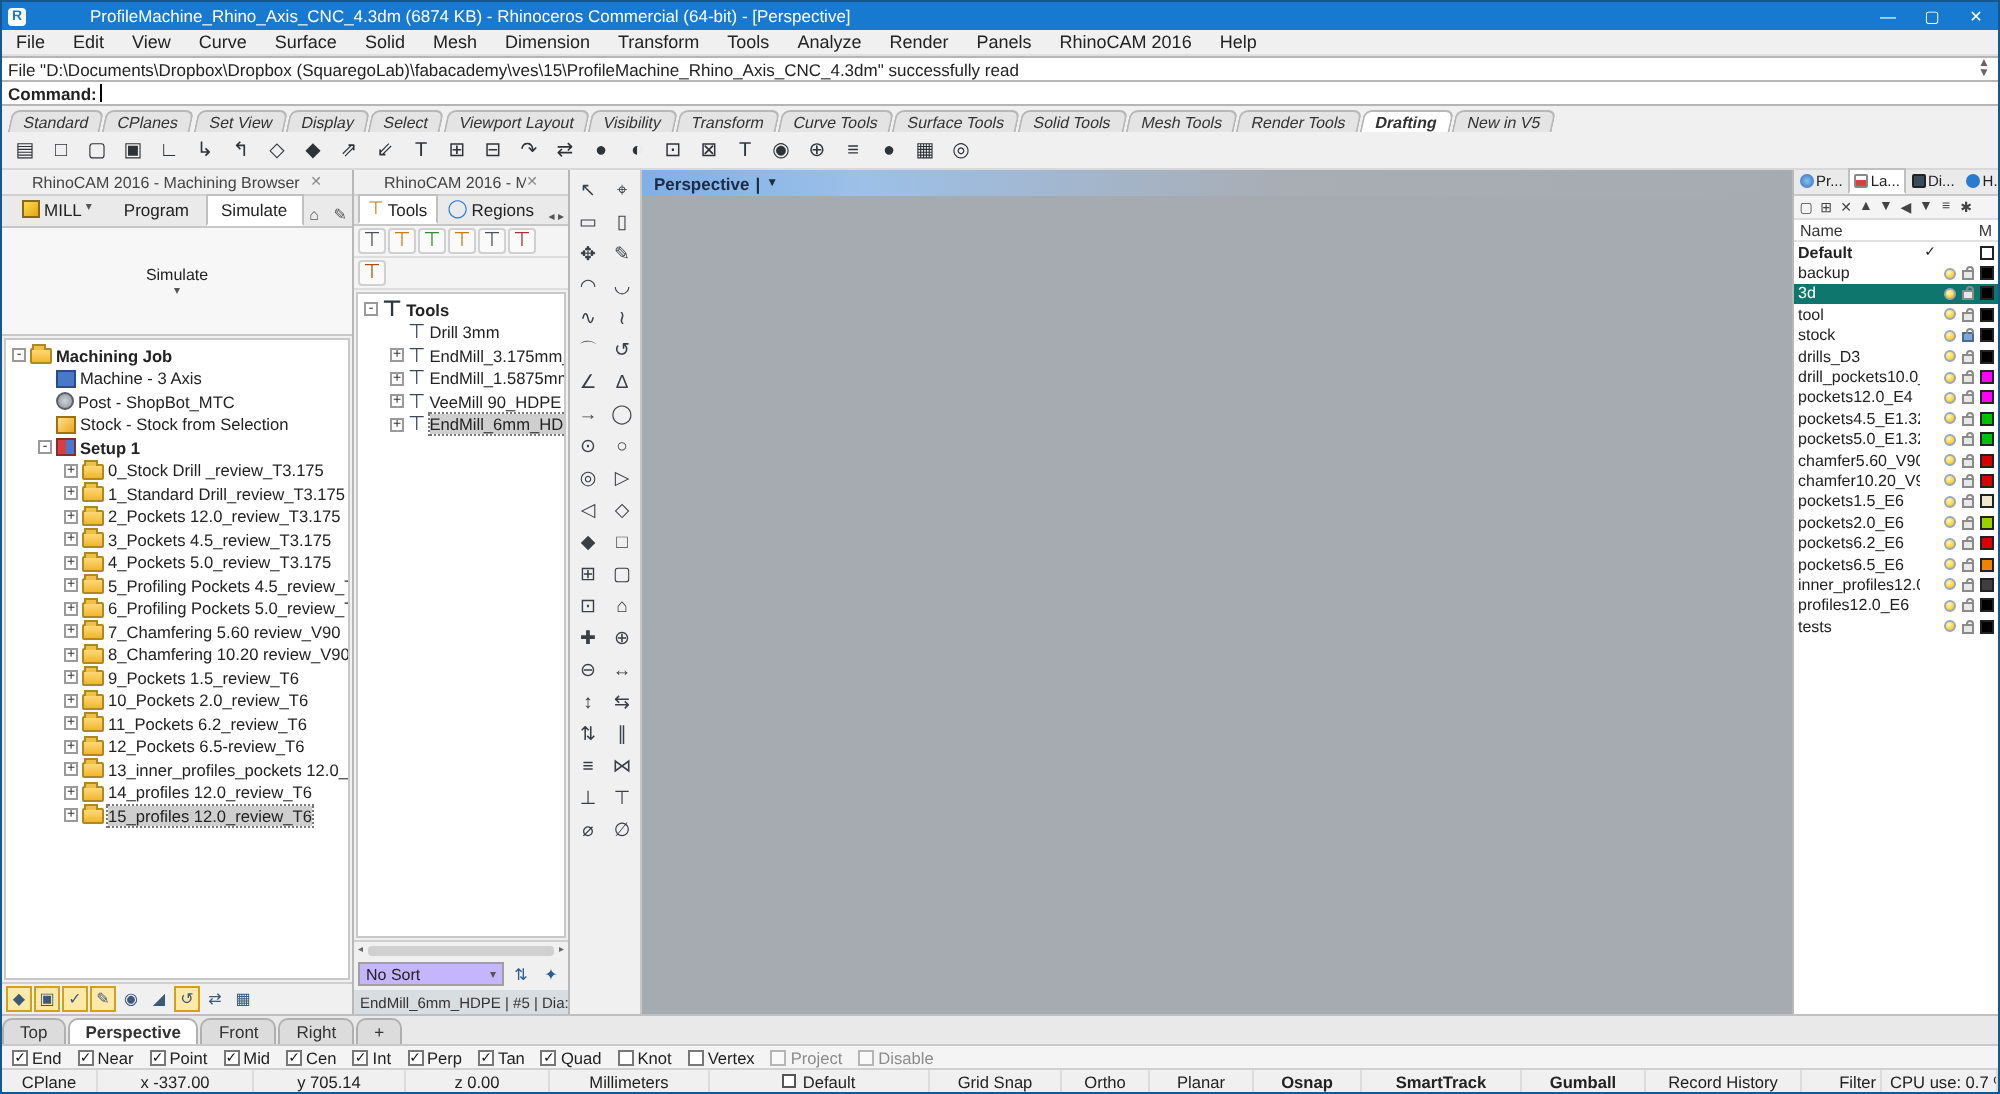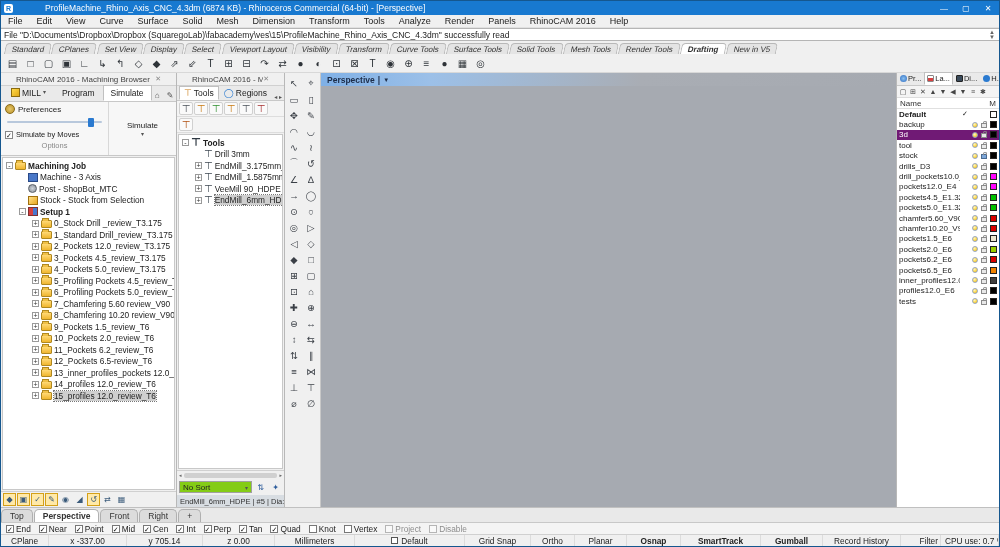--- a/index.html
+++ b/index.html
@@ -88,21 +88,21 @@
   .motab{font-size:8.5px;padding:1px 4px;display:flex;align-items:center;gap:2px;border:1px solid transparent;white-space:nowrap;}
   .motab.activeTab{background:#fff;border-color:#c0c0c0;border-bottom-color:#fff;}
   .toolglyph{color:#c97a10;font-size:9px;}
   .regglyph{color:#2a7ad0;font-size:9px;}
   .moarrows{margin-left:auto;font-size:6px;color:#555;padding-right:2px;}
   .motb{display:flex;align-items:center;gap:1px;padding:1px 2px;background:#f4f4f4;border-bottom:1px solid #ddd;flex:0 0 auto;}
   .moi{width:14px;height:13px;display:flex;align-items:center;justify-content:center;font-size:10px;border:1px solid #d0d0d0;background:#fafafa;border-radius:2px;}
   .hscroll{height:9px;background:#f0f0f0;border-top:1px solid #d0d0d0;display:flex;align-items:center;justify-content:space-between;font-size:5px;color:#666;padding:0 2px;flex:0 0 auto;}
   .hthumb{flex:1;height:5px;background:#d0d0d0;margin:0 2px;border-radius:2px;}
   .sortrow{height:16px;display:flex;align-items:center;gap:2px;padding:0 2px;background:#f0f0f0;flex:0 0 auto;}
-  .sortsel{flex:1;height:12px;background:#84cc16;border:1px solid #a0a0a0;font-size:8px;display:flex;align-items:center;padding:0 3px;}
+  .sortsel{flex:1;height:12px;background:#c4b5fd;border:1px solid #a0a0a0;font-size:8px;display:flex;align-items:center;padding:0 3px;}
   .sortsel .dd{margin-left:auto;font-size:6px;color:#555;}
   .sorti{width:13px;height:12px;display:flex;align-items:center;justify-content:center;font-size:8px;color:#2a5a9a;}
   .mostat{height:12px;background:#d8dde2;font-size:7.5px;color:#333;display:flex;align-items:center;padding:0 3px;white-space:nowrap;overflow:hidden;flex:0 0 auto;}
   
   .sidebar{width:36px;flex:0 0 auto;background:#f0f0f0;border-right:1px solid #c8c8c8;display:grid;
            grid-template-columns:17px 17px;align-content:start;justify-content:center;padding-top:2px;}
   .sic{height:16px;display:flex;align-items:center;justify-content:center;font-size:9.5px;color:#3a3f46;}
   
   .viewport{flex:1;display:flex;flex-direction:column;min-width:0;background:#a6aab1;}
   .vptitle{height:13px;background:linear-gradient(90deg,#7fb0e6 0,#9cc0e8 110px,#a9adb4 320px,#a6aab1 100%);
@@ -121,21 +121,21 @@
   .ic-monitor{background:#3a4a5a;border:1px solid #222;}
   .ic-helpbook{background:#2a7ad0;border-radius:50%;}
   .ltools{height:12px;display:flex;align-items:center;background:#f4f4f4;border-bottom:1px solid #ddd;padding-left:1px;flex:0 0 auto;}
   .lti{width:10px;height:10px;display:flex;align-items:center;justify-content:center;font-size:7px;color:#444;}
   .lheader{height:11px;display:flex;align-items:center;font-size:8px;color:#333;border-bottom:1px solid #e0e0e0;padding:0 3px;flex:0 0 auto;}
   .lheader .mh{margin-left:auto;}
   .lrows{flex:1;overflow:hidden;background:#fff;}
   .lrow{height:10.4px;display:flex;align-items:center;font-size:8px;padding:0 2px;white-space:nowrap;}
   .lrow .lname{flex:1;overflow:hidden;}
   .lrow.bold .lname{font-weight:bold;}
-  .lrow.selected{background:#701a75;color:#fff;align-items:center;}
+  .lrow.selected{background:#0f766e;color:#fff;align-items:center;}
   .lchk{width:10px;text-align:center;font-size:7px;visibility:hidden;}
   .lrow.current .lchk{visibility:visible;}
   .lrow.current .lchk::before{content:"✓";}
   .bulb{width:6px;height:6px;border-radius:50%;background:radial-gradient(circle at 35% 30%,#fff6c8,#ffd83d 60%,#d9a92a);
         border:1px solid #9aa7bb;margin:0 2px;flex:0 0 auto;}
   .lock{width:6px;height:5px;border:1px solid #8a8a8a;background:#e8e8e8;position:relative;margin:2px 2px 0 1px;flex:0 0 auto;}
   .lock::before{content:"";position:absolute;left:1px;top:-3px;width:2px;height:2px;border:1px solid #8a8a8a;border-bottom:none;border-radius:2px 2px 0 0;}
   .lrow.locked .lock{background:#7ea7d8;border-color:#4a6a90;}
   .lrow.current .bulb,.lrow.current .lock{visibility:hidden;}
   .swatch{width:7px;height:7px;border:1px solid #222;margin-left:1px;flex:0 0 auto;background:#000;}
@@ -189,20 +189,24 @@
       <span class="menuitem">Panels</span>
       <span class="menuitem">RhinoCAM 2016</span>
       <span class="menuitem">Help</span>
     </div>
 
   <div class="cmdhist">
     <span class="htext">File "D:\Documents\Dropbox\Dropbox (SquaregoLab)\fabacademy\ves\15\ProfileMachine_Rhino_Axis_CNC_4.3dm" successfully read</span>
     <span class="scrup">▲<br>▼</span>
   </div>
 
+  <div class="cmdline">
+    <span>Command:</span>
+    <span class="caret"></span>
+  </div>
 
   <div class="ribbontabs">
       <span class="rtab">Standard</span>
       <span class="rtab">CPlanes</span>
       <span class="rtab">Set View</span>
       <span class="rtab">Display</span>
       <span class="rtab">Select</span>
       <span class="rtab">Viewport Layout</span>
       <span class="rtab">Visibility</span>
       <span class="rtab">Transform</span>
@@ -261,35 +265,20 @@
         <span class="mbtab">Program</span>
         <span class="mbtab activeTab">Simulate</span>
         <span class="mbticons">
           <span class="mi">⌂</span>
           <span class="mi">✎</span>
           <span class="mi">✱</span>
           <span class="mi help">?</span>
         </span>
       </div>
       <div class="ribbonbody">
-        <div class="rleft">
-          <div class="prefbtn">
-            <span class="gearic"></span>
-            <span>Preferences</span>
-          </div>
-          <div class="slider">
-            <div class="track"></div>
-            <div class="thumb"></div>
-          </div>
-          <div class="chk">
-            <span class="box">✓</span>
-            <span>Simulate by Moves</span>
-          </div>
-          <div class="optcap">Options</div>
-        </div>
         <div class="rright">
           <div class="simbtn">
             <span>Simulate</span>
             <span class="dd">▾</span>
           </div>
         </div>
       </div>
       <div class="tree">
           <div class="trow bold lvl0">
           <span class="exp">-</span>

